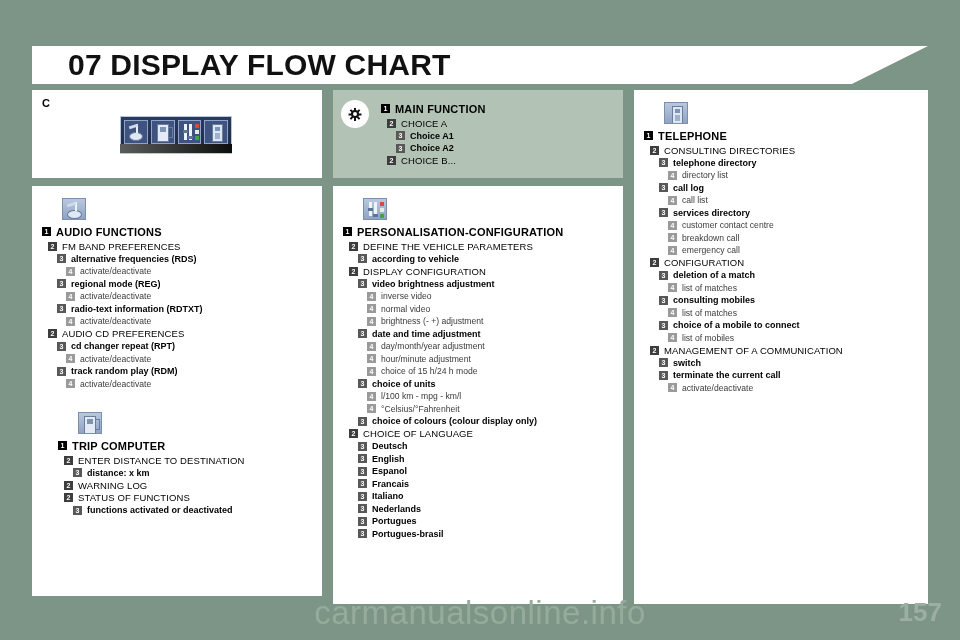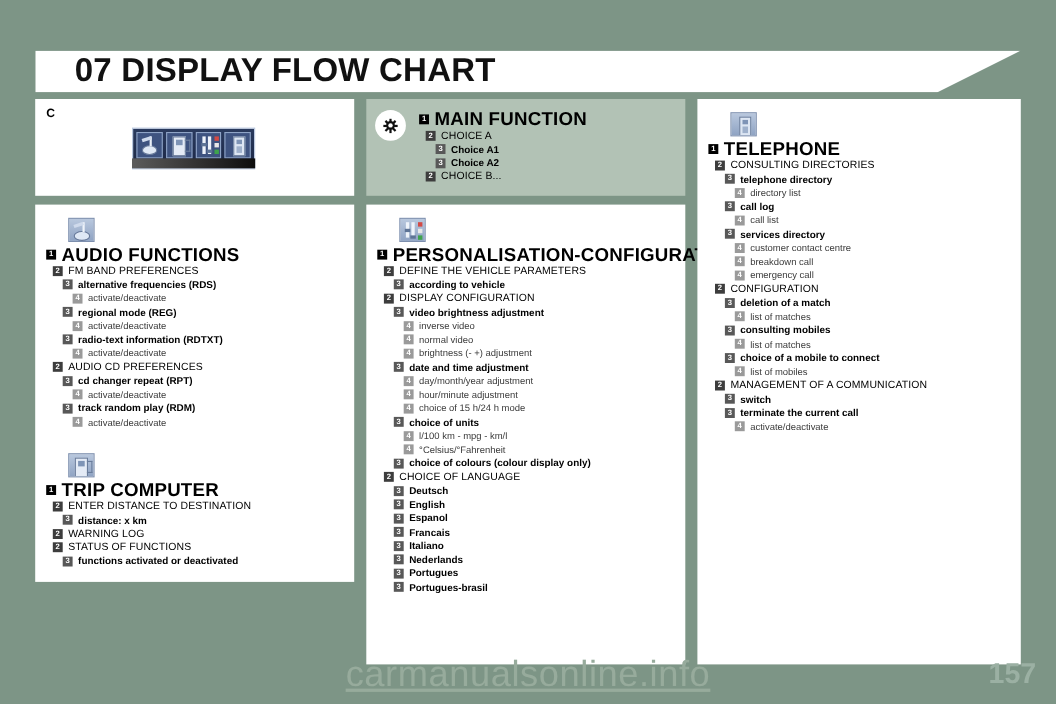--- a/index.html
+++ b/index.html
@@ -40,21 +40,21 @@
 
   
   .panel {
     position: absolute;
     background: #ffffff;
     box-sizing: border-box;
   }
   .panel.tinted { background: #b2c2b5; }
 
   #panel-screen      { left: 32px;  top: 90px;  width: 290px; height: 88px; }
-  #panel-audio       { left: 32px;  top: 186px; width: 290px; height: 343px; }
+  #panel-audio       { left: 32px;  top: 186px; width: 290px; height: 410px; }
   #panel-mainfn      { left: 333px; top: 90px;  width: 290px; height: 88px;  }
   #panel-personal    { left: 333px; top: 186px; width: 290px; height: 418px; }
   #panel-telephone   { left: 634px; top: 90px;  width: 294px; height: 514px; }
 
   
   .section-letter {
     position: absolute;
     left: 10px;
     top: 7px;
     font-size: 11px;
@@ -118,21 +118,21 @@
     font-family: "Liberation Sans", sans-serif;
   }
   .n1 { background: #000000; }
   .n2 { background: #3d3d3d; }
   .n3 { background: #585858; }
   .n4 { background: #9a9a9a; }
 
   .lbl { margin-left: 5px; }
 
   .l1 { }
-  .l1 .lbl { font-size: 17px; font-weight: bold; color: #000; letter-spacing: .2px; }
+  .l1 .lbl { font-size: 11px; font-weight: bold; color: #000; letter-spacing: .2px; }
   .l2 .lbl { font-size: 9.5px;  font-weight: normal; color: #000; letter-spacing: .1px; }
   .l3 .lbl { font-size: 9px;    font-weight: bold; color: #000; }
   .l4 .lbl { font-size: 8.6px;  font-weight: normal; color: #3a3a3a; }
 
   .i1 { padding-left: 2px; }
   .i2 { padding-left: 8px; }
   .i3 { padding-left: 17px; }
   .i4 { padding-left: 26px; }
 
   .tree-row.l1 { height: 17px; }
@@ -186,21 +186,20 @@
   
   .watermark {
     position: absolute;
     left: 0; right: 0;
     bottom: 8px;
     text-align: center;
     font-size: 33px;
     color: #97ab9c;
     letter-spacing: .5px;
     pointer-events: none;
-    text-decoration: underline;
   }
   .page-number {
     position: absolute;
     right: 18px;
     bottom: 12px;
     font-size: 26px;
     font-weight: bold;
     color: #9bb0a3;
   }
 </style>
@@ -335,21 +334,21 @@
         <div class="tree-row l3 i3">
           <span class="lvl-num n3">3</span>
           <span class="lbl">track random play (RDM)</span>
         </div>
         <div class="tree-row l4 i4">
           <span class="lvl-num n4">4</span>
           <span class="lbl">activate/deactivate</span>
         </div>
       </div>
   </div>
-  <div style="padding:22px 0 0 0;">
+  <div style="padding:22px 0 0 16px;">
     <div class="cat-icon">
       <div class="pm-body">
           <div class="pm-win"></div>
         </div>
       <div class="pm-hose"></div>
     </div>
     <div class="tree" style="position:relative;">
         <div class="tree-row l1 i1">
           <span class="lvl-num n1">1</span>
           <span class="lbl">TRIP COMPUTER</span>

